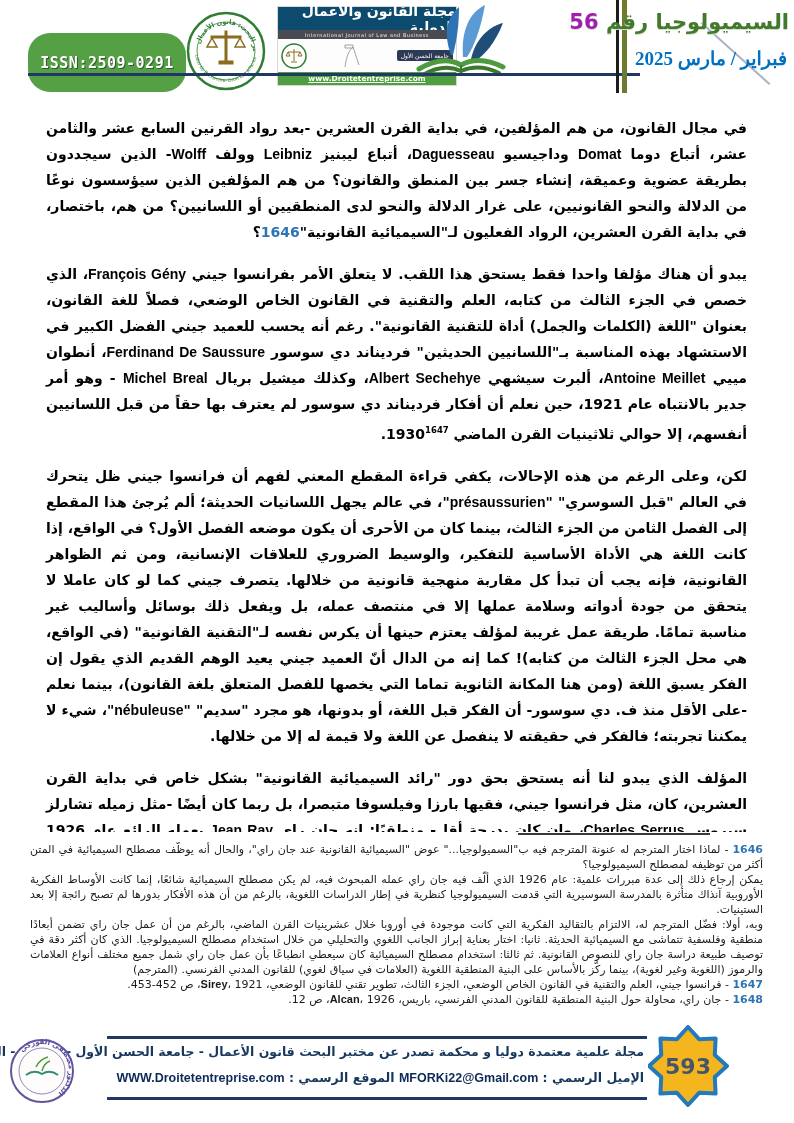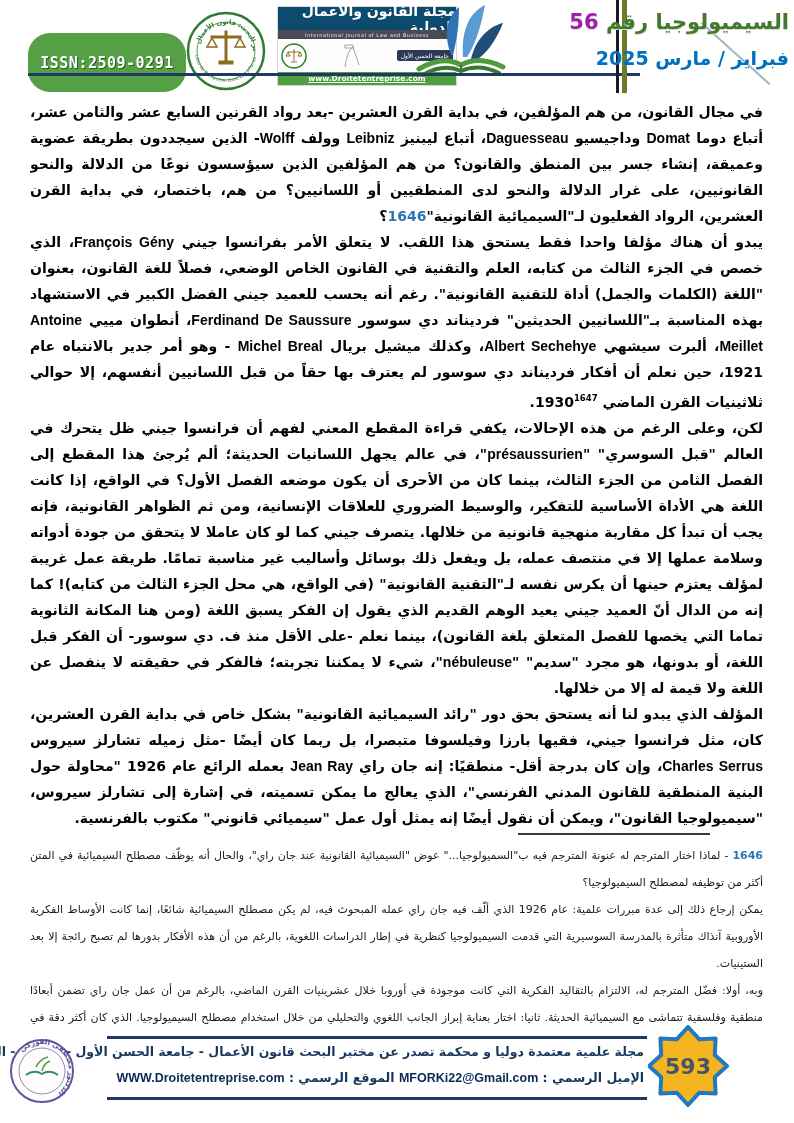--- a/index.html
+++ b/index.html
@@ -20,34 +20,34 @@
   .band-web{height:13px;background:#4f9e3f;color:#fff;font-size:7.5px;font-weight:bold;
      display:flex;align-items:center;justify-content:center;text-decoration:underline;}
   .uni-ribbon{background:#2d3a55;color:#fff;font-size:6px;padding:2px 4px;border-radius:2px;direction:rtl;white-space:nowrap;}
   #bird-logo{position:absolute;left:413px;top:3px;}
   #header-rule{position:absolute;left:28px;top:73px;width:612px;height:3px;background:#1f3864;}
   .vbar1{position:absolute;left:616px;top:0;width:3px;height:93px;background:#1c1c1c;}
   .vbar2{position:absolute;left:622px;top:0;width:5px;height:93px;background:#6b7c2e;}
   #issue-block{position:absolute;left:633px;top:10px;width:156px;text-align:center;direction:rtl;}
   #issue-line{font-size:21px;font-weight:bold;color:#43792d;white-space:nowrap;text-shadow:0 1px 0 #cfe0c6;}
   #issue-number{color:#a21caf;}
-  #issue-date{margin-top:13px;font-size:19px;font-weight:bold;color:#0070c0;white-space:nowrap;}
+  #issue-date{margin-top:13px;font-size:19px;font-weight:bold;color:#0070c0;white-space:nowrap;font-family:Liberation Serif, serif;}
   #pen-decoration{position:absolute;left:702px;top:22px;width:92px;height:2px;background:#a8b4c4;
      transform:rotate(42deg);transform-origin:left top;}
   
   #article{position:absolute;left:30px;top:99px;width:733px;height:733px;overflow:hidden;
      direction:rtl;text-align:justify;color:#000;font-weight:bold;font-size:14px;line-height:26px;}
-  #article p{margin:0;}
+  #article p{margin:16px;}
   .run-latin{font-family:"Liberation Sans","DejaVu Sans",sans-serif;font-weight:bold;}
   .run-refblue{color:#2e74b5;font-weight:bold;}
   .run-sup{vertical-align:super;font-size:8.5px;}
   
   #fn-sep{position:absolute;left:518px;top:833px;width:192px;height:2px;background:#3a3a3a;}
   #footnotes{position:absolute;left:30px;top:842px;width:733px;height:192px;overflow:hidden;
-     direction:rtl;text-align:justify;font-size:11px;line-height:27px;color:#1a1a1a;}
+     direction:rtl;text-align:justify;font-size:11px;line-height:15px;color:#1a1a1a;}
   #footnotes div{margin:0;}
   
   #footer-rule-top{position:absolute;left:107px;top:1036px;width:540px;height:3px;background:#1f3864;}
   #footer-rule-bottom{position:absolute;left:107px;top:1097px;width:540px;height:3px;background:#1f3864;}
   #footer-line1{position:absolute;left:110px;top:1044px;width:534px;text-align:center;direction:rtl;
      font-size:12.5px;font-weight:bold;color:#17375d;white-space:nowrap;}
   #footer-line2{position:absolute;left:110px;top:1070px;width:534px;text-align:right;direction:rtl;
      font-size:12.5px;font-weight:bold;color:#17375d;white-space:nowrap;}
   #footer-line2 .val{font-family:"Liberation Sans","DejaVu Sans",sans-serif;color:#0d2a57;}
   #stamp{position:absolute;left:8px;top:1037px;}

